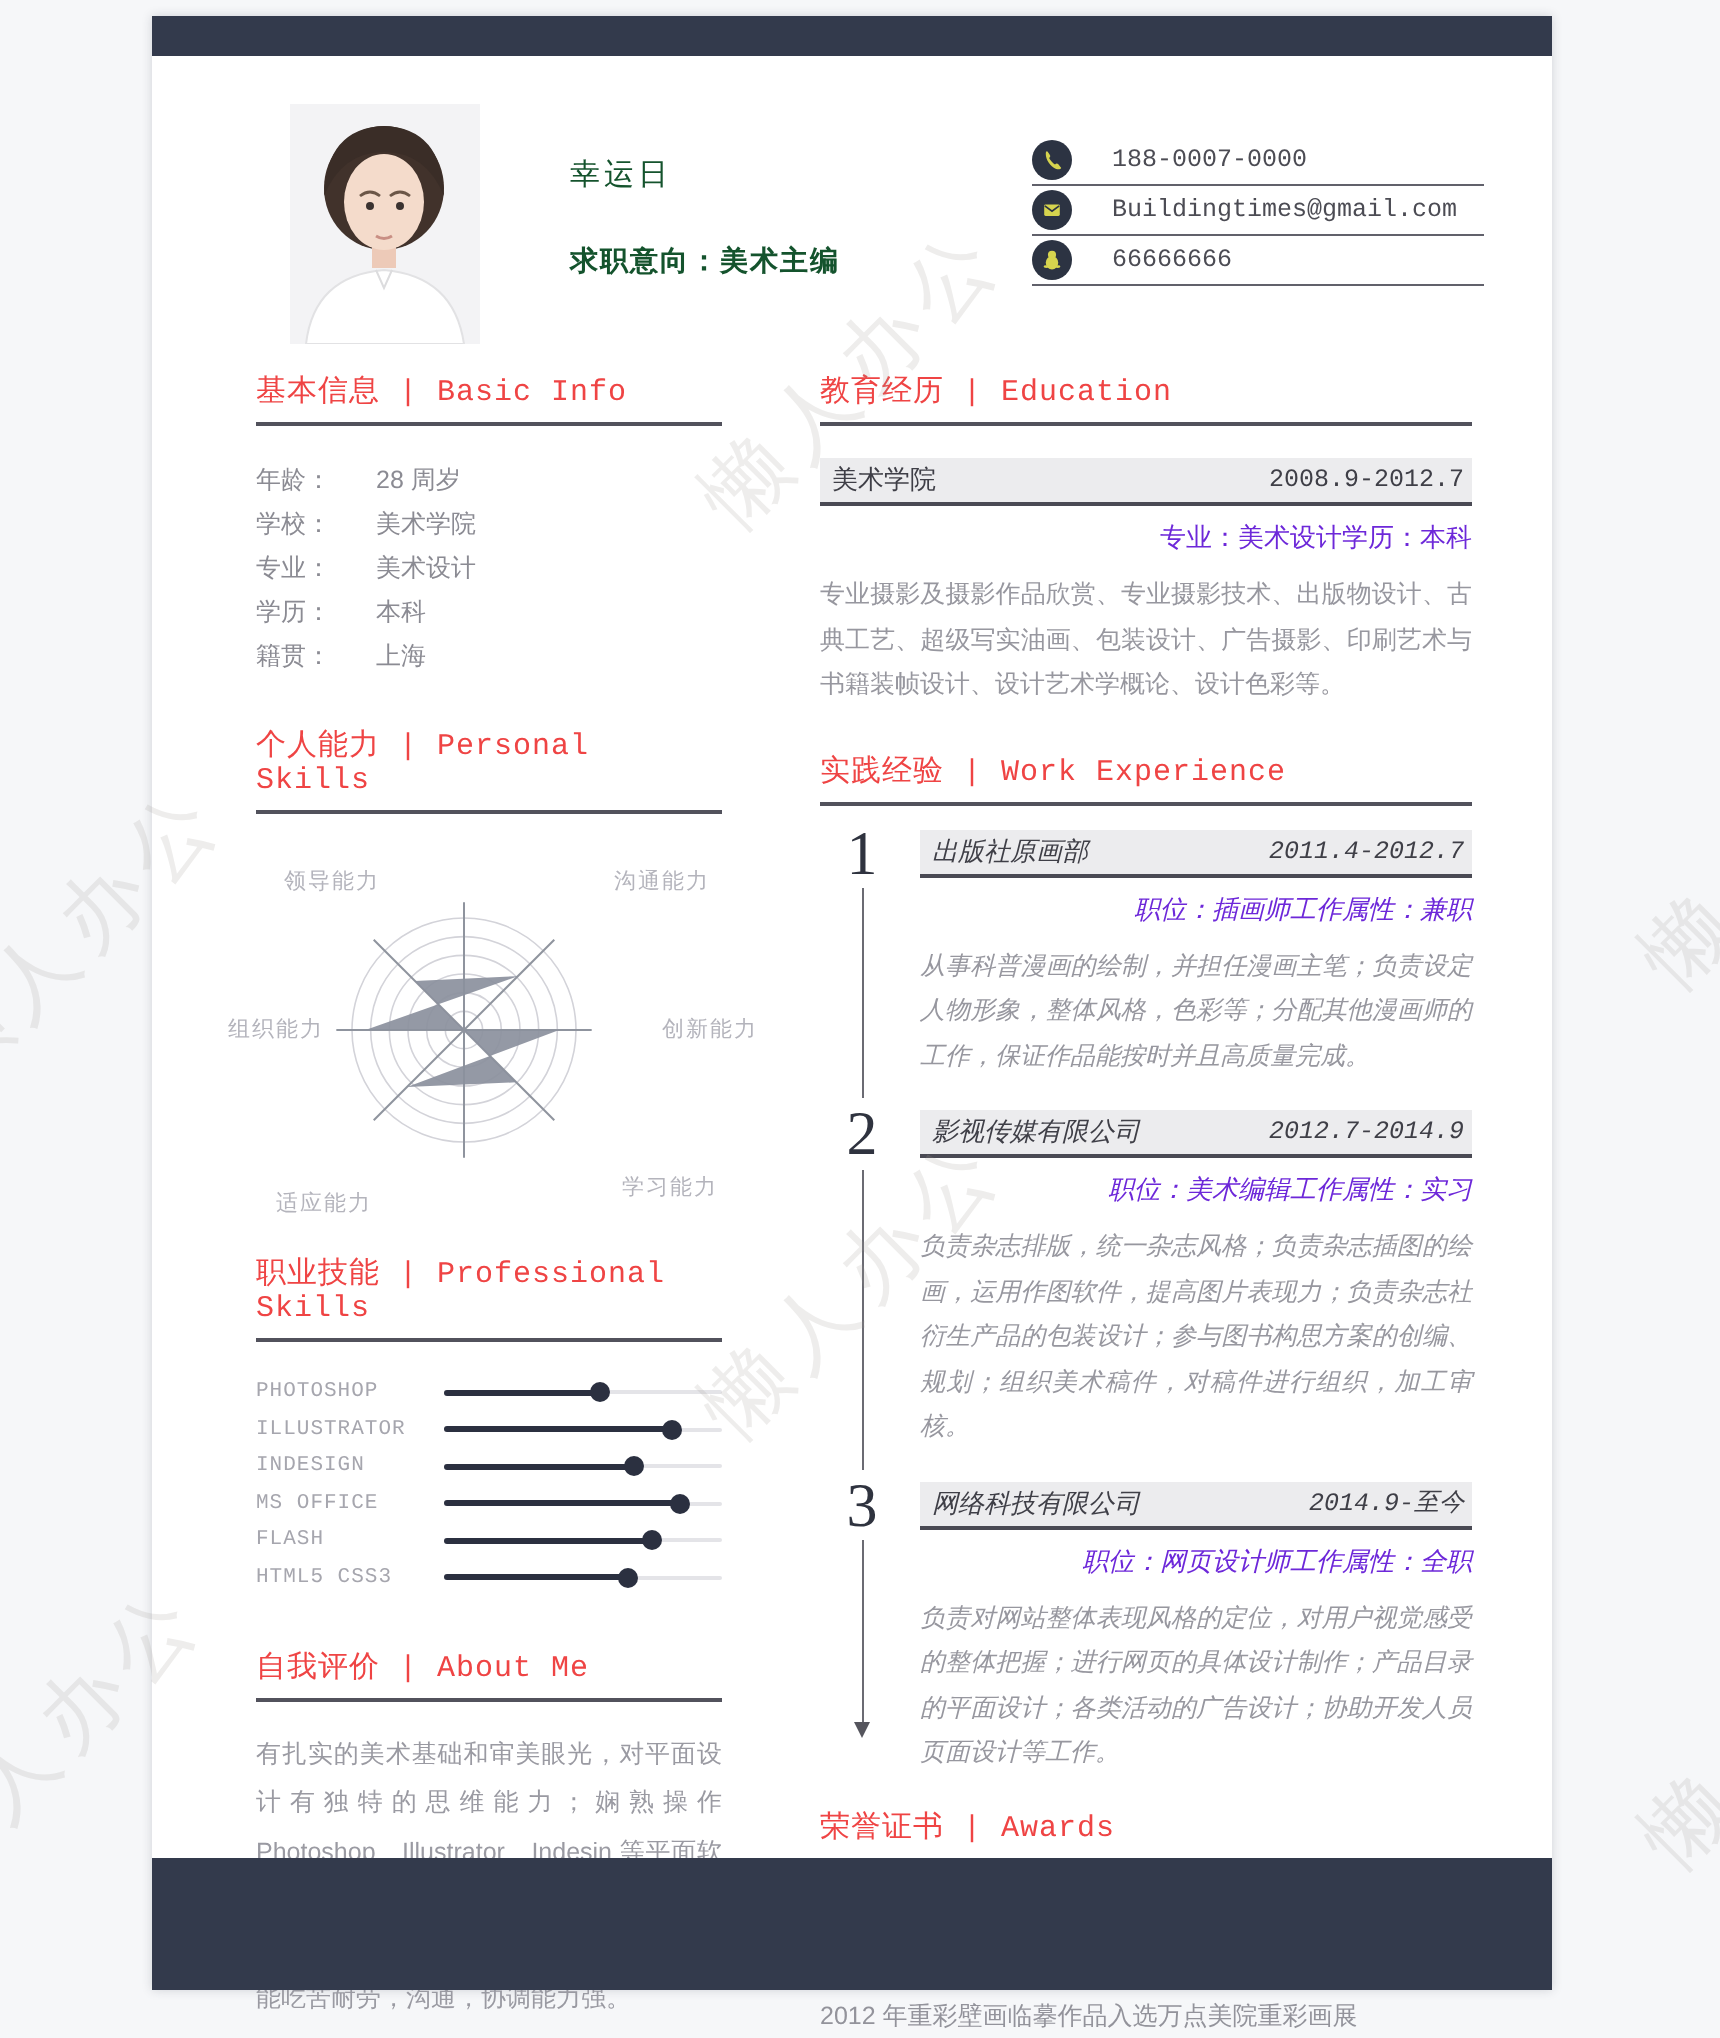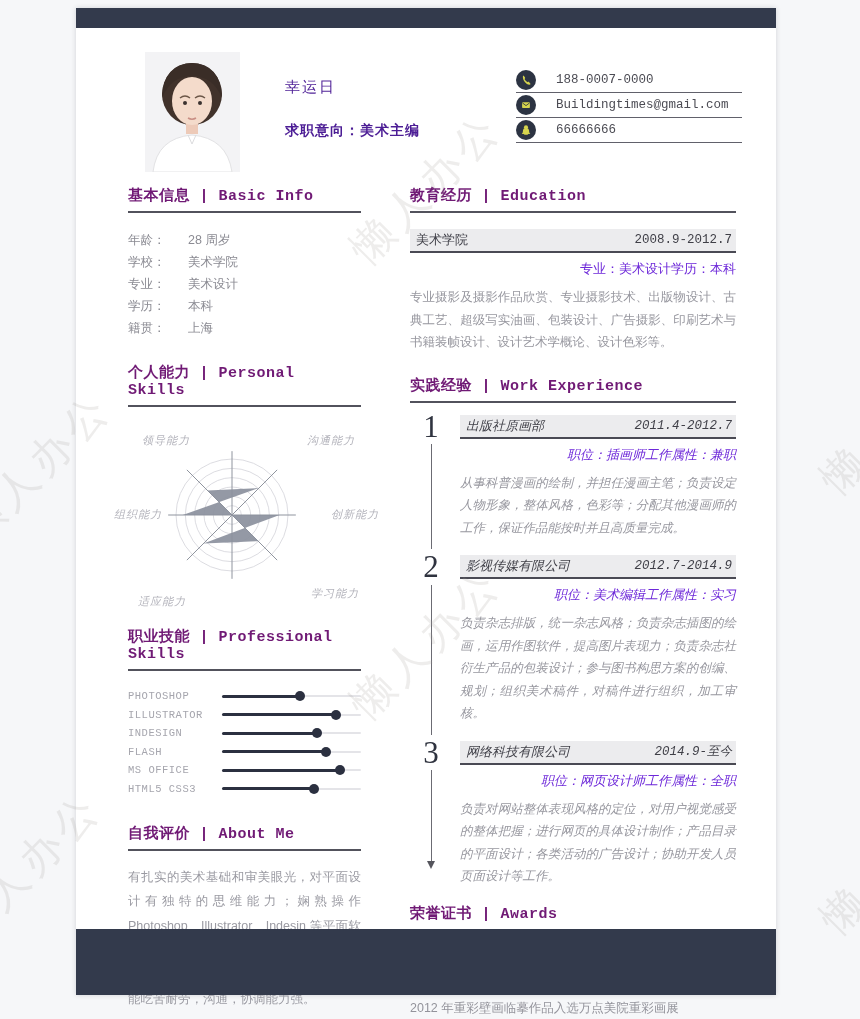--- a/index.html
+++ b/index.html
@@ -21,56 +21,56 @@
   .wm {
     position:absolute; font-size:42px; letter-spacing:6px;
     color:rgba(158,155,148,.18); transform:rotate(-45deg);
     white-space:nowrap; pointer-events:none; z-index:9;
   }
 
   
   .photo { position:absolute; left:69px; top:44px; width:95px; height:120px; overflow:hidden; }
 
   
-  .name-block { position:absolute; left:209px; top:70px; color:#4c1d95; }
+  .name-block { position:absolute; left:209px; top:70px; color:#14532d; }
   .name { font-size:15px; letter-spacing:2px; }
   .objective { font-size:14px; font-weight:bold; margin-top:25px; letter-spacing:1px; }
 
   
   .contacts { position:absolute; left:440px; top:60px; width:226px; }
   .contact-row {
     display:flex; align-items:center; gap:20px;
     height:25px; border-bottom:1px solid #61616b;
   }
   .cicon { width:20px; height:20px; border-radius:50%; background:#2c3342; flex:0 0 20px;
            display:flex; align-items:center; justify-content:center; }
   .cicon svg { width:12px; height:12px; }
   .cval { font-family:"Liberation Mono","DejaVu Sans Mono",monospace; font-size:12.5px; color:#4c4c54; }
 
   
   .col-left  { position:absolute; left:52px;  top:178px; width:233px; }
   .col-right { position:absolute; left:334px; top:178px; width:326px; }
 
   
   .sec-title {
-    font-size:15px; font-weight:bold; color:#701a75; letter-spacing:.5px;
+    font-size:15px; font-weight:normal; color:#ef4444; letter-spacing:.5px;
     font-family:"Liberation Mono","Liberation Sans",sans-serif;
   }
   .sec-rule { border-bottom:2px solid #52525c; margin-top:6px; }
 
   
   .info-rows { margin-top:16px; margin-bottom:24px; }
   .info-row { display:flex; font-size:12.5px; color:#8b8b93; line-height:22px; }
   .info-label { width:46px; }
   .info-value { margin-left:14px; }
 
   
   .radar-box { position:relative; height:198px; margin-top:10px; margin-bottom:12px; }
   .radar-box svg { position:absolute; left:0; top:4px; }
-  .rlabel { position:absolute; font-size:11px; color:#b4b4bc; letter-spacing:1px;font-style:italic; }
+  .rlabel { position:absolute; font-size:11px; color:#b4b4bc; letter-spacing:1px; }
   .rl-0 { top:16px;  left:14px; }
   .rl-1 { top:16px;  right:6px; }
   .rl-2 { top:90px;  left:-14px; }
   .rl-3 { top:90px;  right:-18px; }
   .rl-4 { bottom:6px; left:10px; }
   .rl-5 { bottom:14px; right:2px; }
 
   
   .skills { margin-top:16px; margin-bottom:26px; }
   .skill-row { display:flex; align-items:center; height:18.5px; }
@@ -259,29 +259,29 @@
               <span class="skill-fill" style="width: 82%;"></span>
             </span>
         </div>
         <div class="skill-row">
           <span class="skill-label">INDESIGN</span>
           <span class="skill-track">
               <span class="skill-fill" style="width: 68%;"></span>
             </span>
         </div>
         <div class="skill-row">
+          <span class="skill-label">MS OFFICE</span>
+          <span class="skill-track">
+              <span class="skill-fill" style="width: 85%;"></span>
+            </span>
+        </div>
+        <div class="skill-row">
           <span class="skill-label">FLASH</span>
           <span class="skill-track">
               <span class="skill-fill" style="width: 75%;"></span>
-            </span>
-        </div>
-        <div class="skill-row">
-          <span class="skill-label">MS OFFICE</span>
-          <span class="skill-track">
-              <span class="skill-fill" style="width: 85%;"></span>
             </span>
         </div>
         <div class="skill-row">
           <span class="skill-label">HTML5 CSS3</span>
           <span class="skill-track">
               <span class="skill-fill" style="width: 66%;"></span>
             </span>
         </div>
       </div>
     </div>

